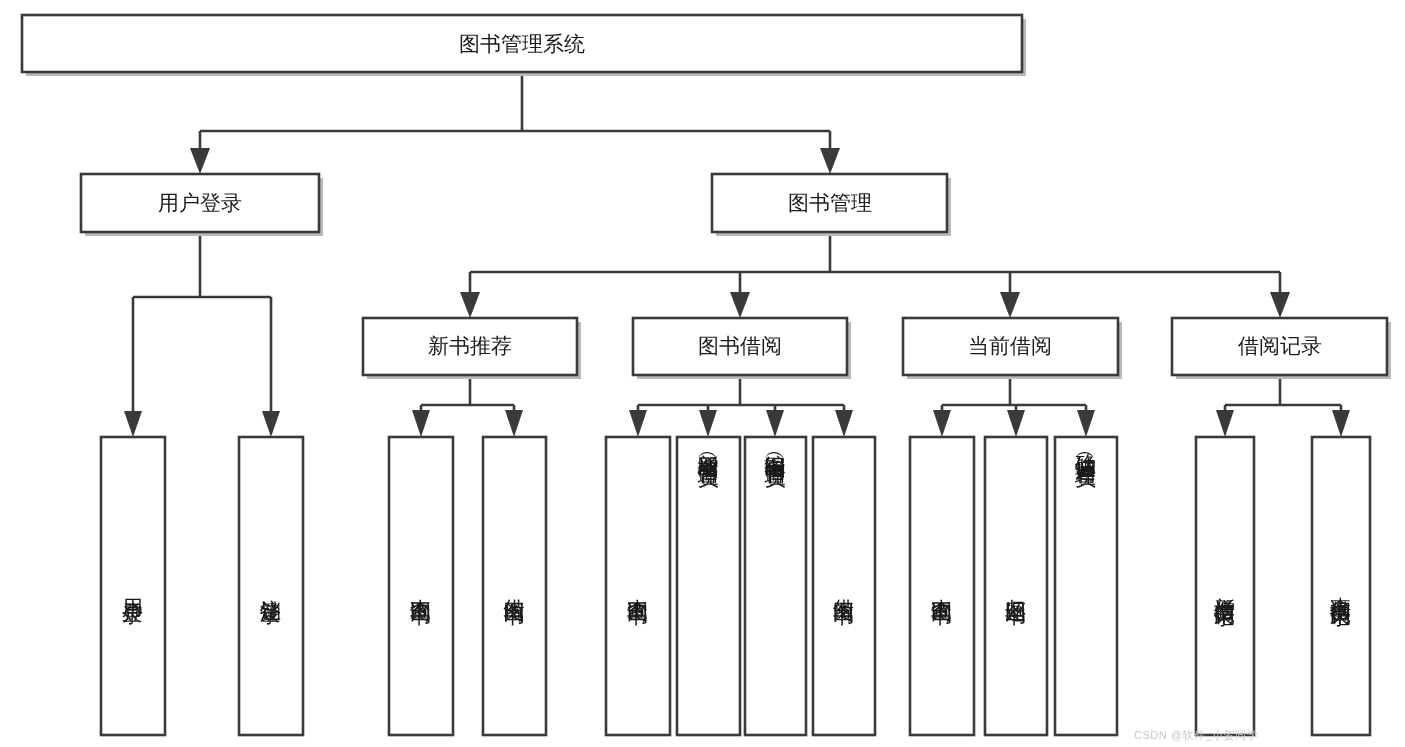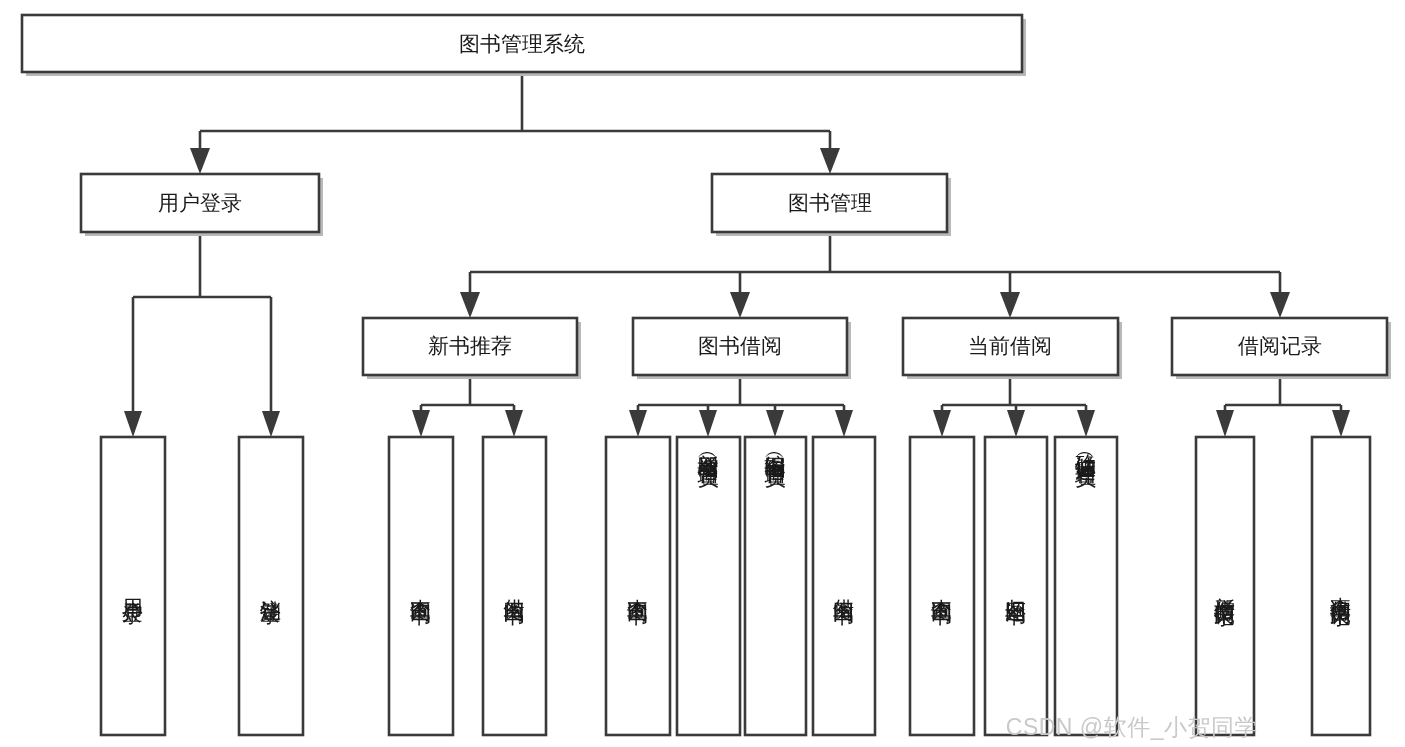--- a/index.html
+++ b/index.html
@@ -67,21 +67,21 @@
     display: flex;
     align-items: center;
     justify-content: center;
     pointer-events: none;
   }
   .watermark {
     position: absolute;
     right: 8px;
     bottom: 4px;
     font-family: "Liberation Sans", "DejaVu Sans", sans-serif;
-    font-size: 23px;
+    font-size: 11px;
     color: #c9c9c9;
     letter-spacing: 0.5px;
     white-space: nowrap;
     margin-left: 40px;
   }
 </style>
 </head>
 <body>
 
 <div id="diagram-root">

